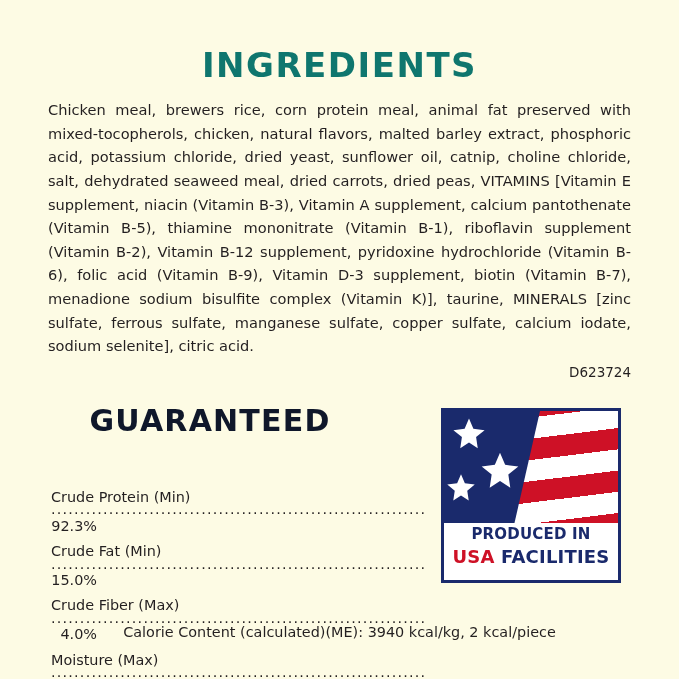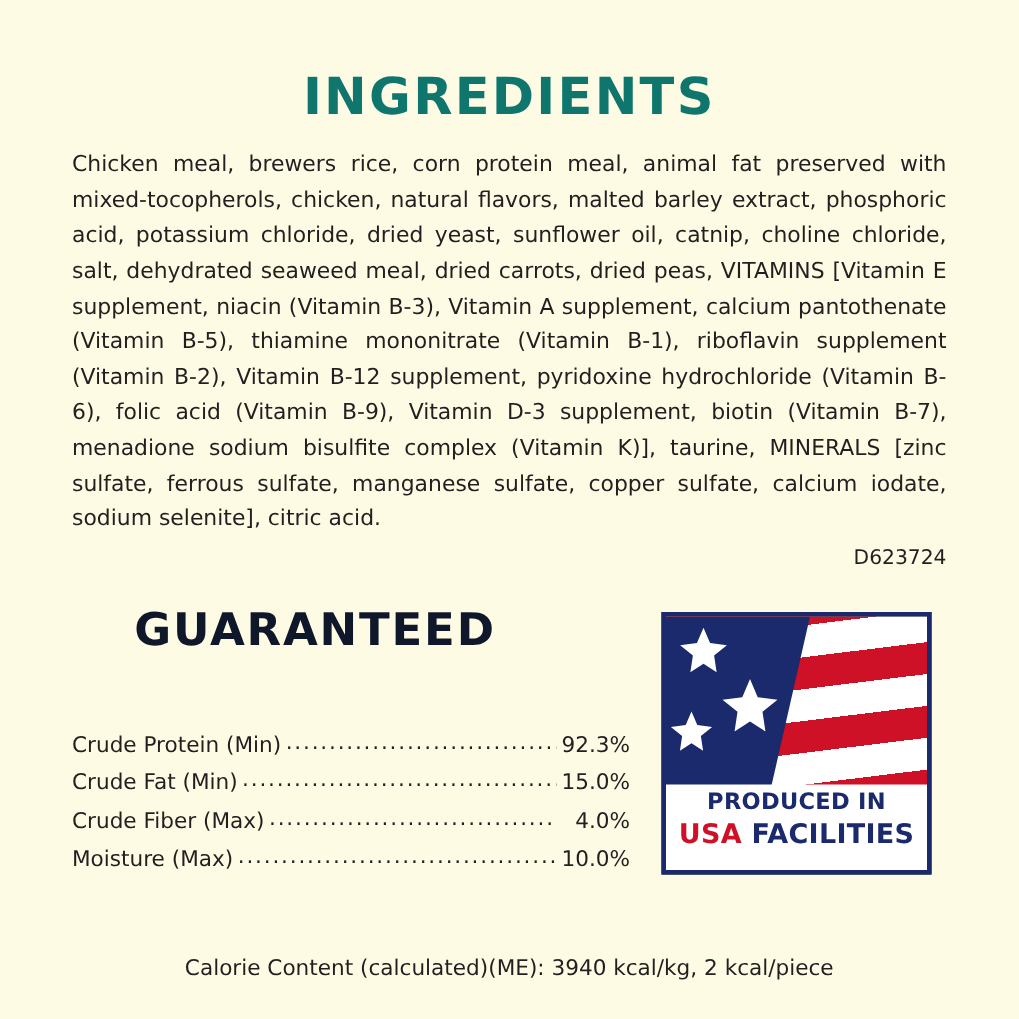--- a/index.html
+++ b/index.html
@@ -74,20 +74,21 @@
     top: 88px;
     width: 372px;
     font-size: 14.4px;
     line-height: 1.0;
   }
   .ga-row {
     display: flex;
     align-items: baseline;
     margin-bottom: 11px;
     white-space: nowrap;
+    flex-direction: column;
   }
   .ga-label {
     flex: 0 0 auto;
   }
   .ga-dots {
     flex: 1 1 auto;
     overflow: hidden;
     margin: 0 3px;
     font-size: 14.4px;
     letter-spacing: 1.2px;
@@ -102,21 +103,21 @@
   }
 
   
   .usa-badge {
     position: absolute;
     right: 58px;
     top: 6px;
     width: 180px;
     height: 175px;
     border: 3px solid #1a2a6c;
-    background: #000000;
+    background: #eab308;
     box-sizing: border-box;
     overflow: hidden;
   }
   .flag-area {
     position: relative;
     width: 100%;
     height: 118px;
     overflow: hidden;
     background: #ffffff;
   }
@@ -167,21 +168,21 @@
     font-size: 18px;
     letter-spacing: 0.2px;
     line-height: 1.3;
   }
   .badge-usa {
     color: #ce1126;
   }
 
   
   .calorie {
-    margin-top: 36px;
+    margin-top: 22px;
     text-align: center;
     font-size: 14.4px;
     color: #231f20;
   }
 </style>
 </head>
 <body>
 
 <div class="page">
 

